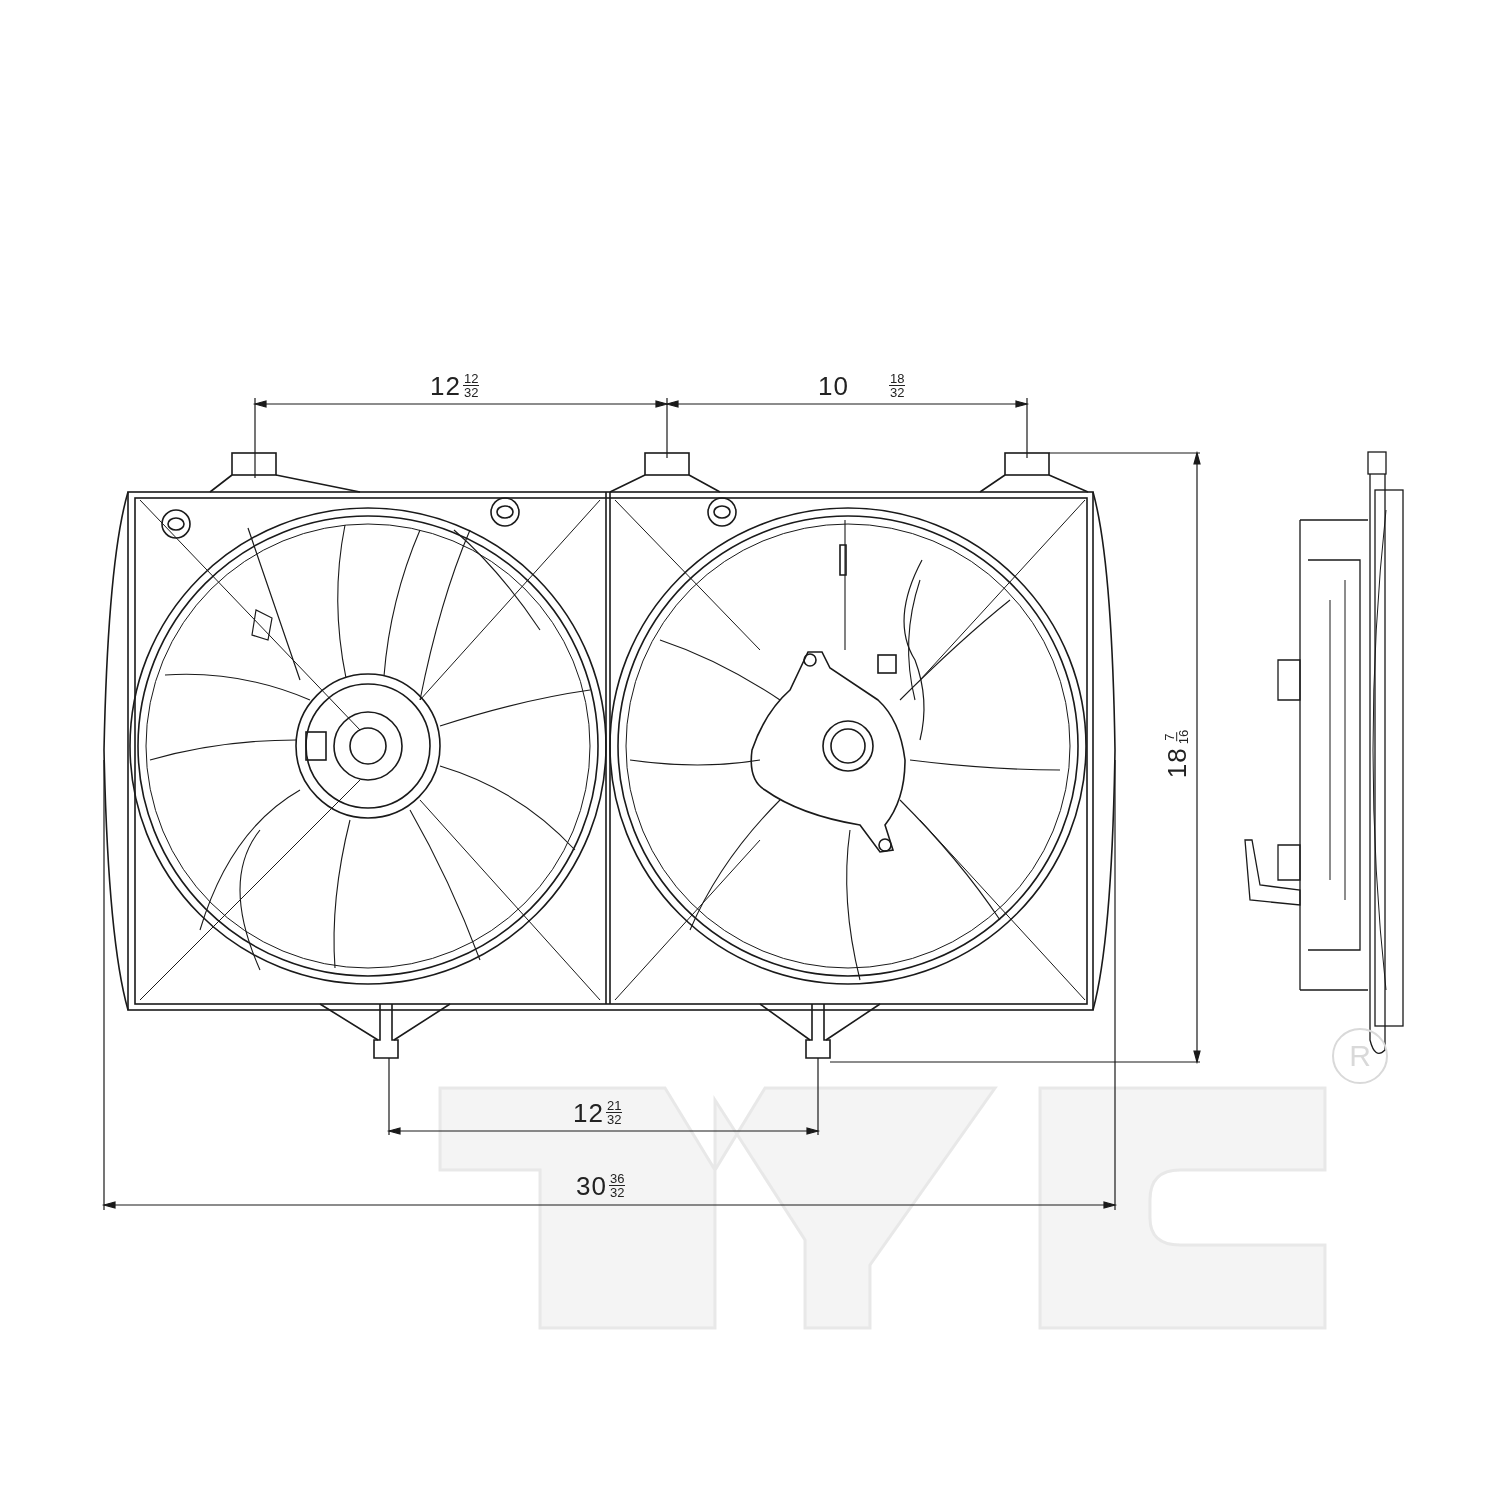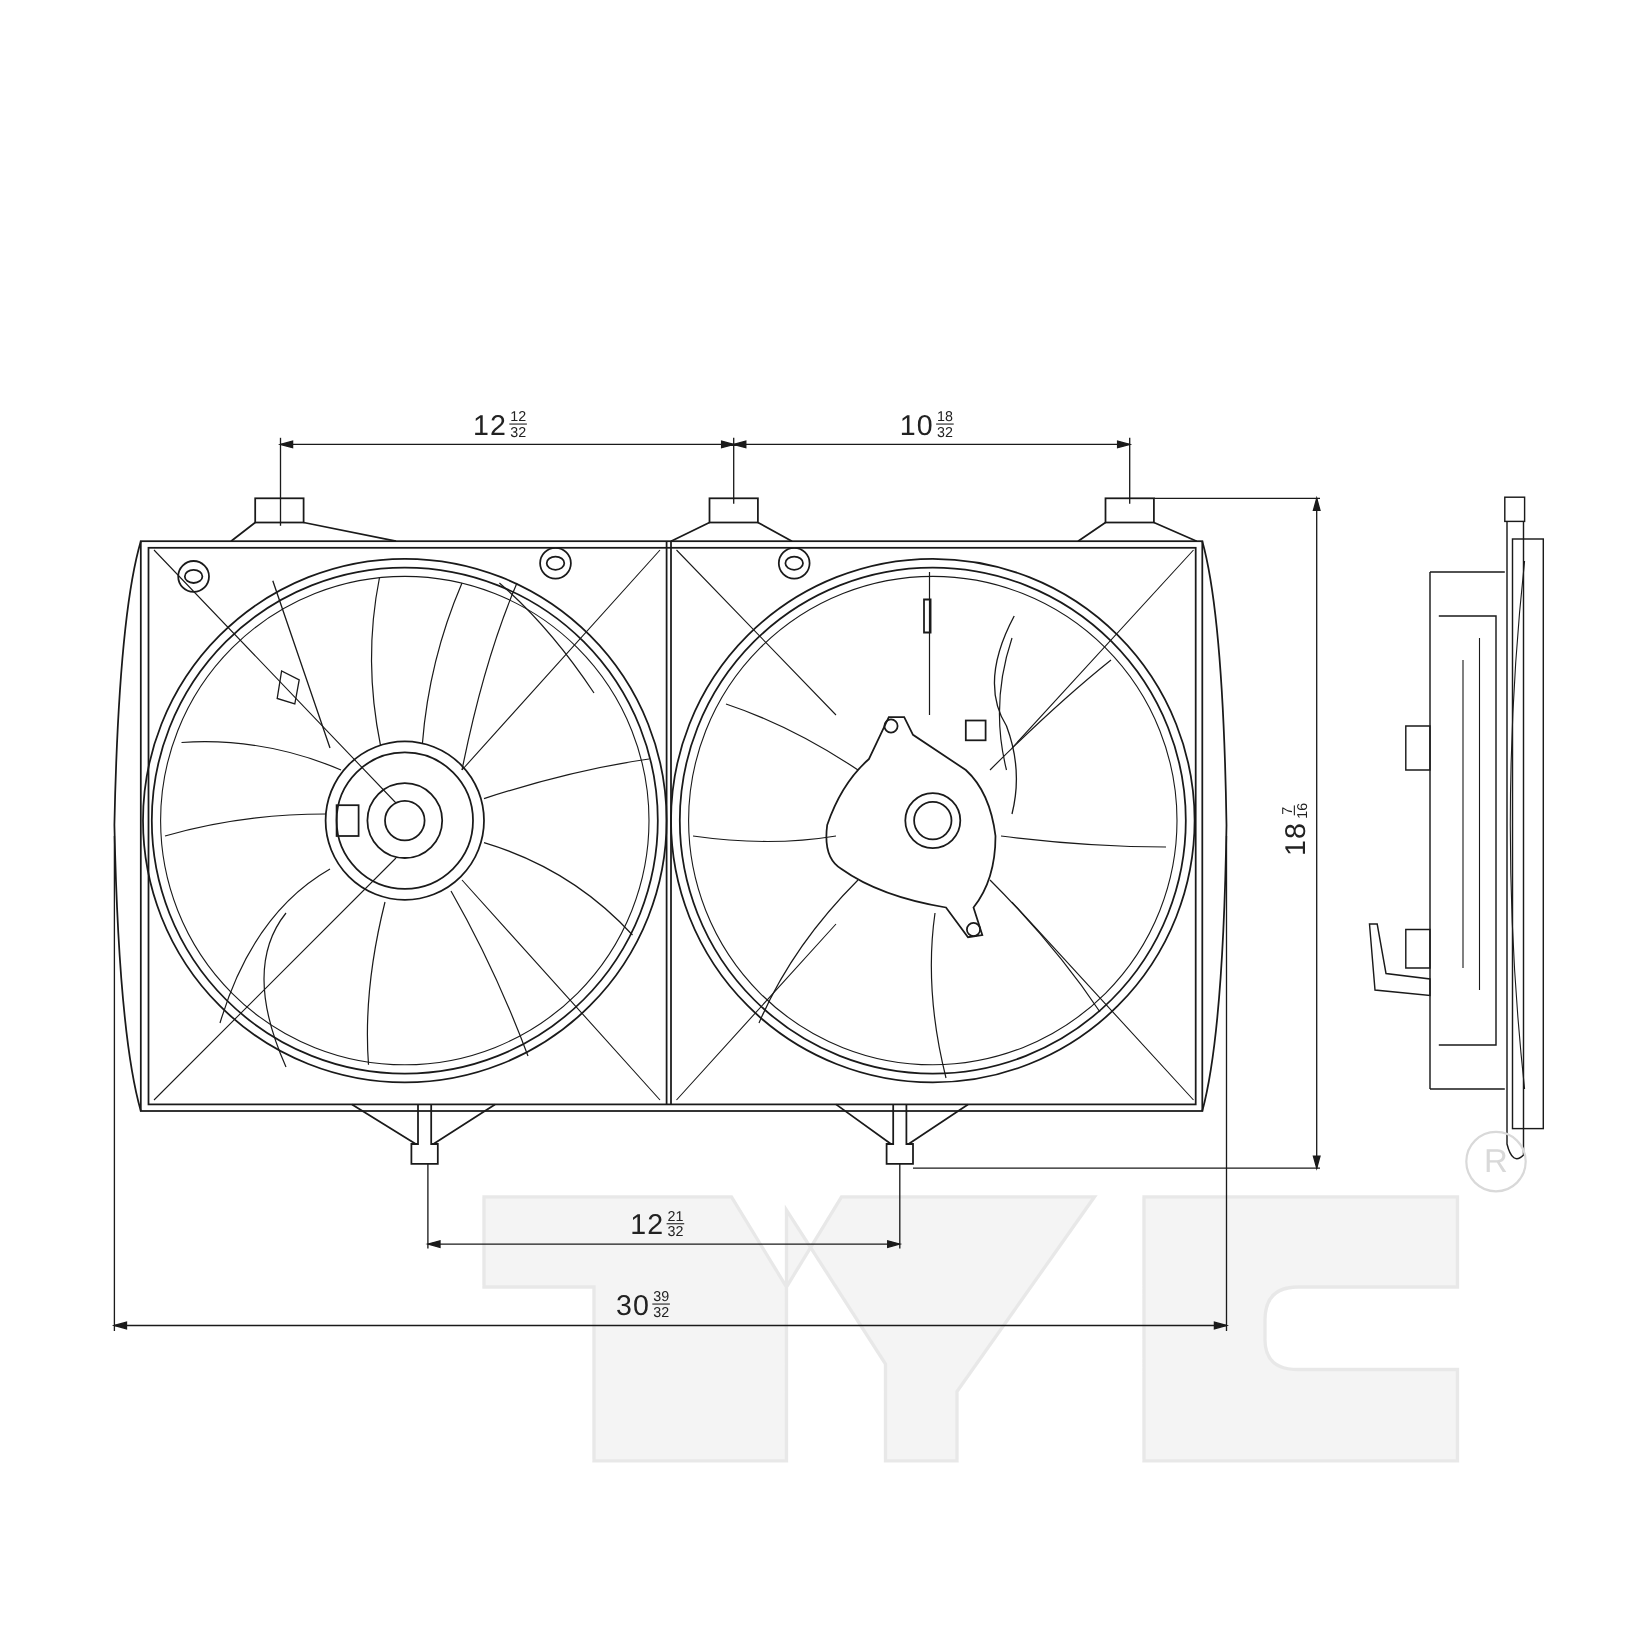--- a/index.html
+++ b/index.html
@@ -149,42 +149,42 @@
   </g>
 </svg>
 
 <div class="dim-label" style="left:430px; top:372px;">
   <span class="whole">12</span>
   <span class="frac">
       <span class="num">12</span>
       <span class="den">32</span>
     </span>
 </div>
-<div class="dim-label" style="left:818px; top:372px;">
+<div class="dim-label" style="left:818px; top:372px;gap:38px;">
   <span class="whole">10</span>
   <span class="frac">
       <span class="num">18</span>
       <span class="den">32</span>
     </span>
 </div>
 <div class="dim-label vertical" style="left:1152px; top:740px;">
   <span class="whole">18</span>
   <span class="frac">
       <span class="num">7</span>
       <span class="den">16</span>
     </span>
 </div>
 <div class="dim-label" style="left:573px; top:1099px;">
   <span class="whole">12</span>
   <span class="frac">
       <span class="num">21</span>
       <span class="den">32</span>
     </span>
 </div>
-<div class="dim-label" style="left:560px; top:1172px;">
+<div class="dim-label" style="left:576px; top:1172px;">
   <span class="whole">30</span>
   <span class="frac">
-      <span class="num">39</span>
+      <span class="num">36</span>
       <span class="den">32</span>
     </span>
 </div>
 
 <div class="reg-mark">R</div>
 
 </body></html>

